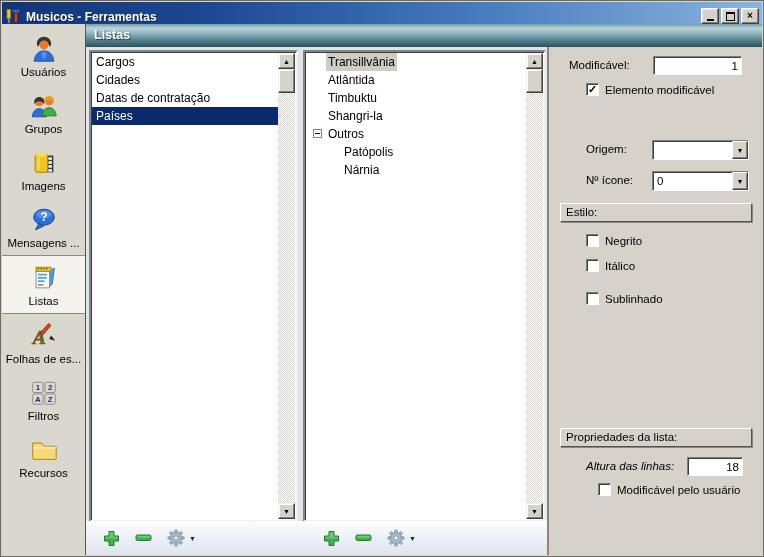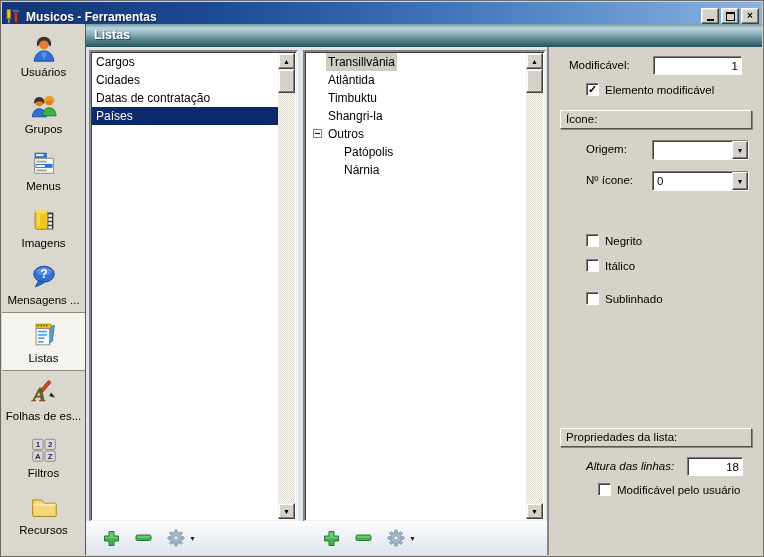--- a/index.html
+++ b/index.html
@@ -120,32 +120,20 @@
     <div class="side-item">
       <svg width="30" height="30" viewBox="0 0 32 32">
         <circle cx="11" cy="12" r="4.2" fill="#e9792e"></circle>
         <path d="M11 6.3c-3.1 0-5.5 2.3-5.5 5.4 0 .8.2 1.6.5 2.3.8-1.9 2.7-3.1 5-3.1s4.2 1.2 5 3.1c.3-.7.5-1.5.5-2.3 0-3.1-2.4-5.4-5.5-5.4z" fill="#3a3430"></path>
         <path d="M3.5 27.5c.6-5.8 3.6-8.6 7.5-8.6s6.9 2.8 7.5 8.6z" fill="#2f6fd8" stroke="#1c4fa0"></path>
         <circle cx="21.5" cy="11" r="4.2" fill="#e9792e"></circle>
         <path d="M21.5 5.3c-3.1 0-5.5 2.3-5.5 5.4 0 .8.2 1.6.5 2.3.8-1.9 2.7-3.1 5-3.1s4.2 1.2 5 3.1c.3-.7.5-1.5.5-2.3 0-3.1-2.4-5.4-5.5-5.4z" fill="#e8a020"></path>
         <path d="M14 26.5c.6-5.8 3.6-8.6 7.5-8.6s6.9 2.8 7.5 8.6z" fill="#3fae49" stroke="#1e7c2c"></path>
       </svg>
       <span class="side-label">Grupos</span>
-    </div>
-    <div class="side-item">
-      <svg width="30" height="30" viewBox="0 0 32 32">
-        <rect x="6" y="5" width="13" height="6" fill="#2f6fd8"></rect>
-        <rect x="7.5" y="6.5" width="8" height="2.2" fill="#fff" opacity=".9"></rect>
-        <rect x="6" y="11" width="20" height="16" fill="#f6f5f2" stroke="#8a887f"></rect>
-        <rect x="8" y="13.5" width="11" height="2" fill="#a9a79e"></rect>
-        <rect x="7" y="17" width="18" height="4.2" fill="#2f6fd8"></rect>
-        <rect x="8" y="18.2" width="9" height="2" fill="#fff"></rect>
-        <rect x="8" y="23" width="11" height="2" fill="#a9a79e"></rect>
-      </svg>
-      <span class="side-label">Menus</span>
     </div>
     <div class="side-item">
       <svg width="30" height="30" viewBox="0 0 32 32">
         <rect x="19" y="8" width="7" height="18" fill="#3a3a3a"></rect>
         <rect x="20.6" y="10" width="3.8" height="2.6" fill="#fff"></rect>
         <rect x="20.6" y="14.2" width="3.8" height="2.6" fill="#fff"></rect>
         <rect x="20.6" y="18.4" width="3.8" height="2.6" fill="#fff"></rect>
         <rect x="20.6" y="22.6" width="3.8" height="2.6" fill="#fff"></rect>
         <rect x="6.5" y="6" width="13.5" height="20" rx="2.5" fill="#f2c41f" stroke="#a8820a"></rect>
         <ellipse cx="13.2" cy="7" rx="6.7" ry="2" fill="#f8dc6a"></ellipse>
@@ -259,38 +247,38 @@
 
     <div class="props">
       <span class="plabel" style="left:20px;top:12px;">Modificável:</span>
       <input class="ninput" style="left: 104px; top: 9px; width: 89px;" value="1">
 
       <span class="chk" style="left:37px;top:36px;">
         <span class="box">✓</span>
         <span>Elemento modificável</span>
       </span>
 
-      <div class="sec" style="top:63px;"><span>Ícone:</span></div>
 
       <span class="plabel" style="left:37px;top:96px;">Origem:</span>
       <div class="combo" style="left:103px;top:93px;width:97px;">
         <span class="combo-val"></span>
         <span class="combo-btn">
             <span>▼</span>
           </span>
       </div>
 
       <span class="plabel" style="left:37px;top:127px;">Nº ícone:</span>
       <div class="combo" style="left:103px;top:124px;width:97px;">
         <span class="combo-val">0</span>
         <span class="combo-btn">
             <span>▼</span>
           </span>
       </div>
 
+      <div class="sec" style="top:156px;"><span>Estilo:</span></div>
 
       <span class="chk" style="left:37px;top:187px;">
         <span class="box"></span>
         <span>Negrito</span>
       </span>
       <span class="chk" style="left:37px;top:212px;">
         <span class="box"></span>
         <span>Itálico</span>
       </span>
       <span class="chk" style="left:37px;top:237px;margin-top:8px;">

